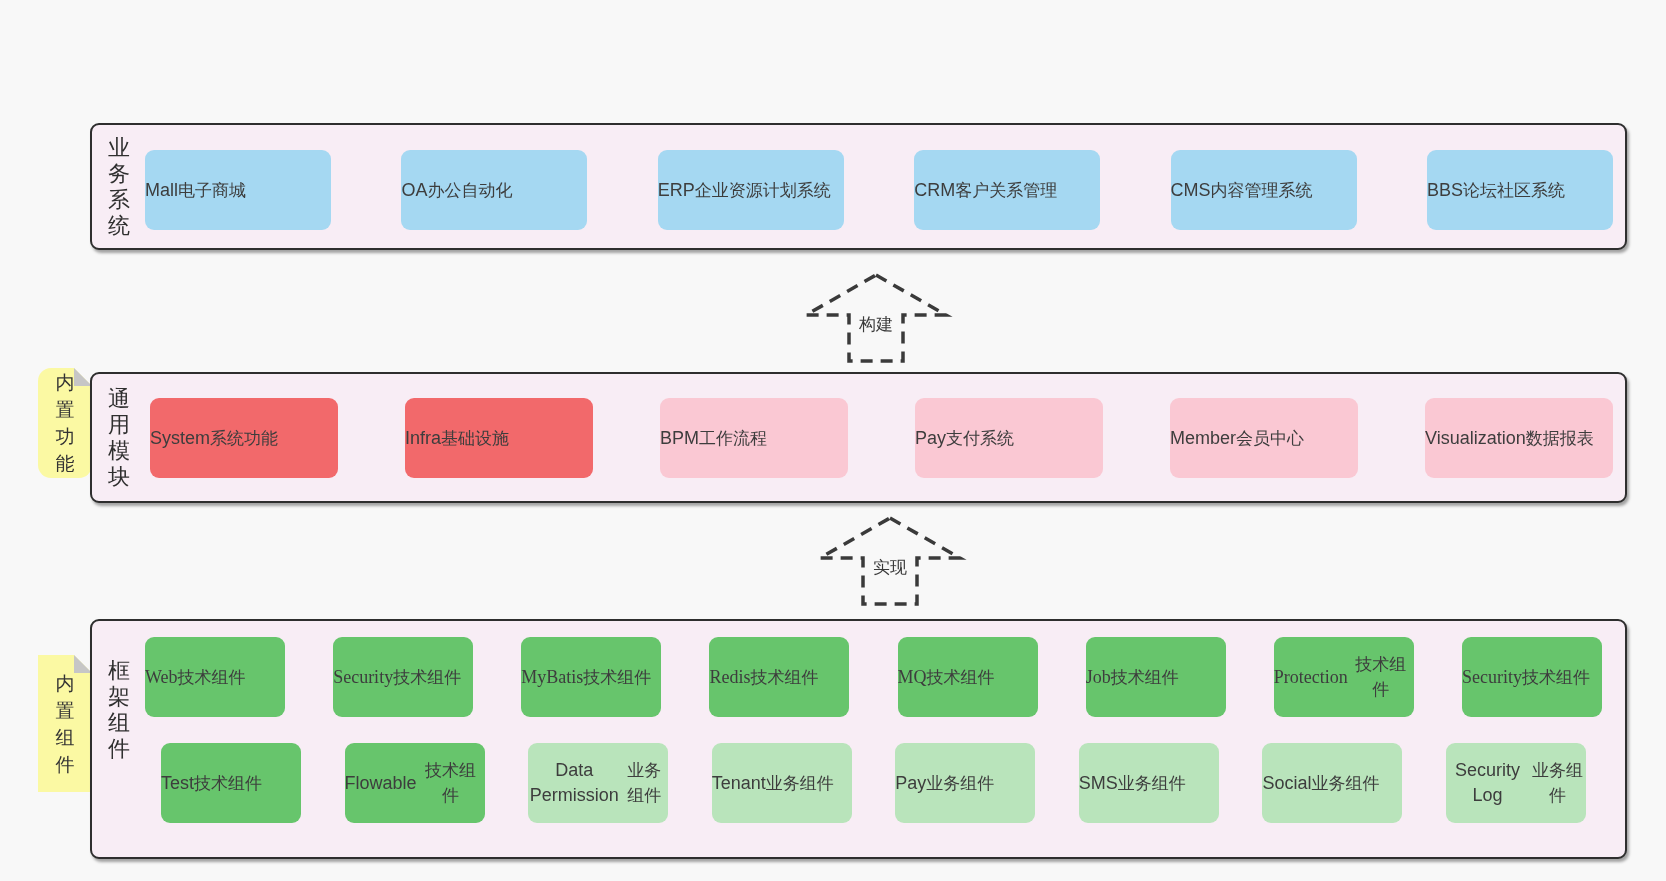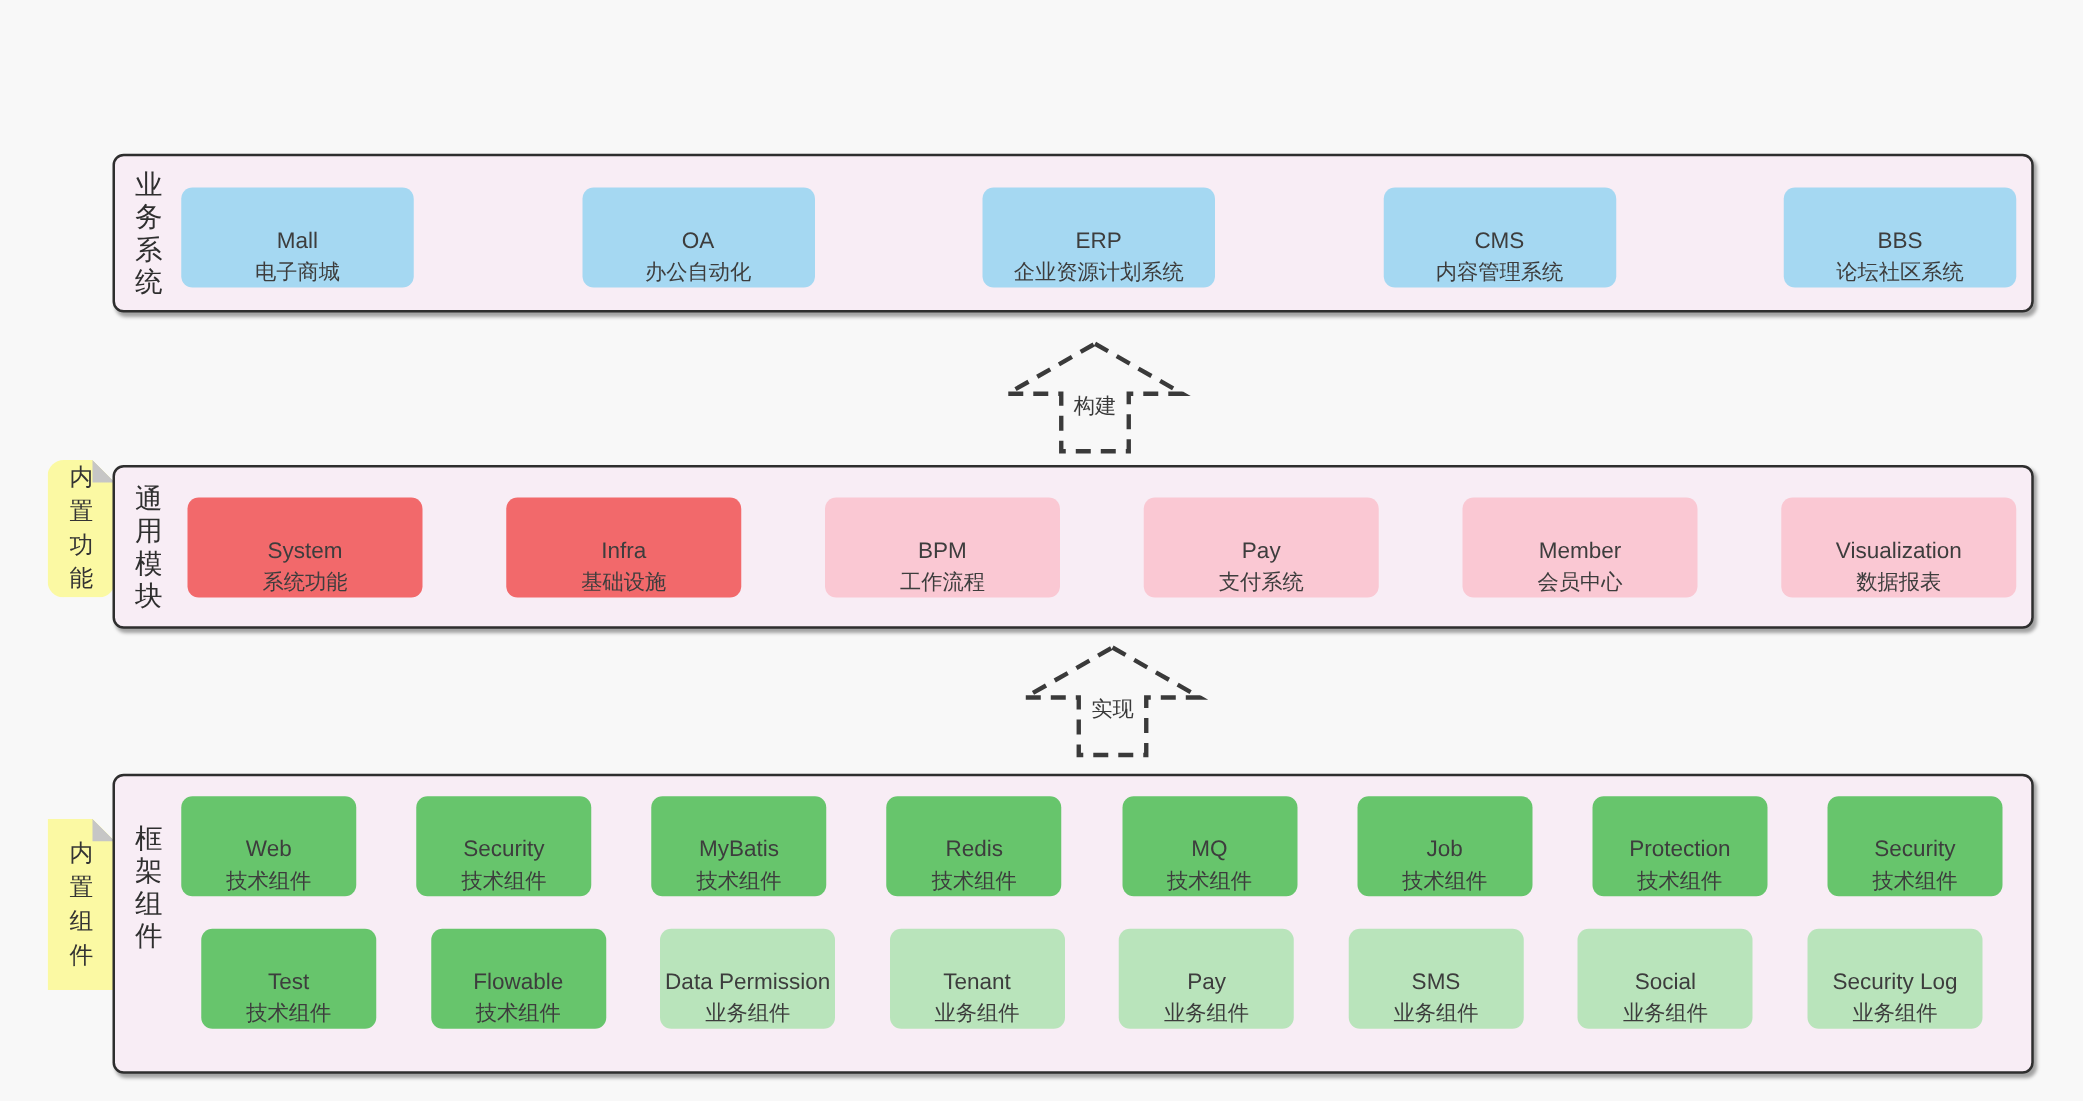--- a/index.html
+++ b/index.html
@@ -23,26 +23,26 @@
     position:absolute;left:10px;top:0;bottom:0;width:34px;
     display:flex;align-items:center;justify-content:center;
     font-size:22px;line-height:26px;color:#2f2f2f;
   }
   #sec-components .vlabel{align-items:flex-start;padding-top:37px;}
   .vtext{display:inline-block;width:26px;word-break:break-all;text-align:center;}
 
   .row{position:absolute;display:flex;justify-content:space-between;}
   #sec-business .row{left:53px;right:12px;top:25px;}
   #sec-modules .row{left:58px;right:12px;top:24px;}
-  #sec-components .row-1{left:53px;right:23px;top:16px;}
+  #sec-components .row-1{left:53px;right:23px;top:16px;font-family:Liberation Serif, serif;}
   #sec-components .row-2{left:53px;right:39px;top:122px;padding-left:16px;}
 
   .card{
     height:80px;border-radius:9px;
-    display:flex;flex-direction:column;align-items:center;justify-content:flex-end;
+    display:flex;align-items:center;justify-content:flex-start;
     text-align:center;
   }
   #sec-business .card{width:186px;}
   #sec-modules .card{width:188px;}
   #sec-components .card{width:140px;}
   .card-name{font-size:18px;line-height:25px;}
   .card-desc{font-size:17px;line-height:25px;}
   .blue{background:#a5d8f2;}
   .red{background:#f2696b;}
   .pink{background:#fac8d3;}
@@ -112,20 +112,24 @@
     </div>
     <div class="card blue">
       <div class="card-name">OA</div>
       <div class="card-desc">办公自动化</div>
     </div>
     <div class="card blue">
       <div class="card-name">ERP</div>
       <div class="card-desc">企业资源计划系统</div>
     </div>
     <div class="card blue">
+      <div class="card-name">CRM</div>
+      <div class="card-desc">客户关系管理</div>
+    </div>
+    <div class="card blue">
       <div class="card-name">CMS</div>
       <div class="card-desc">内容管理系统</div>
     </div>
     <div class="card blue">
       <div class="card-name">BBS</div>
       <div class="card-desc">论坛社区系统</div>
     </div>
   </div>
 </div>
 

